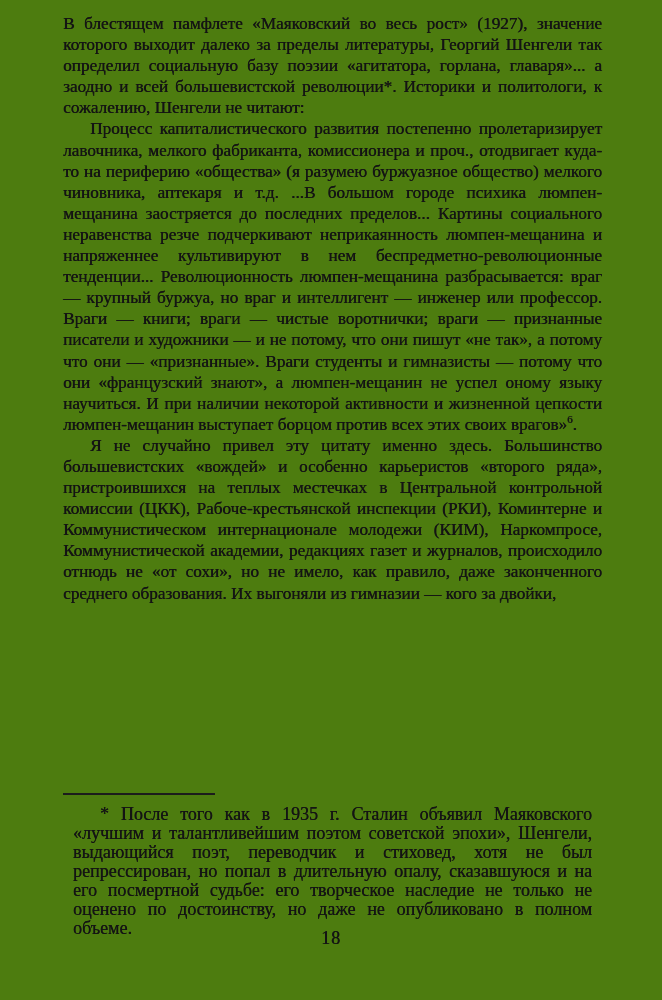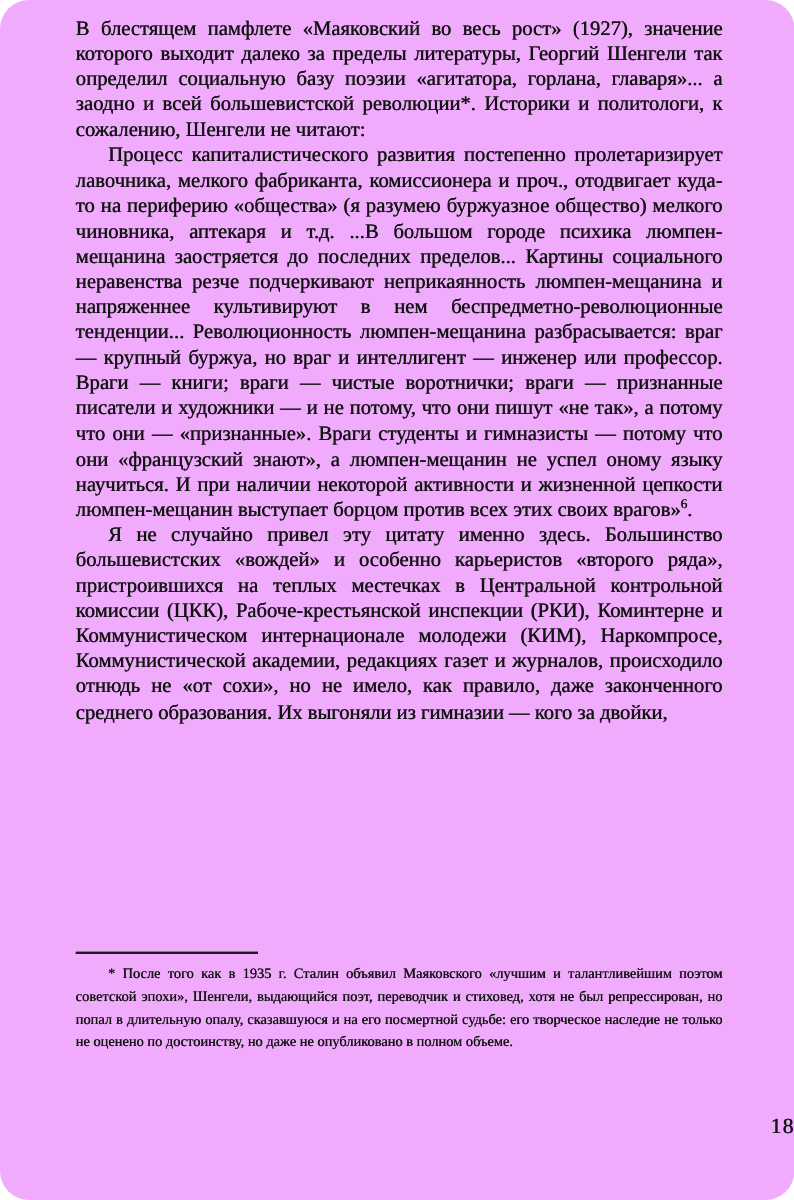--- a/index.html
+++ b/index.html
@@ -4,25 +4,24 @@
 <style>
   html, body {
     margin: 0;
     padding: 0;
     background: #ffffff;
   }
   .page {
     position: relative;
     width: 662px;
     height: 1000px;
-    background: #f0abfc;
+    background: #4d7c0f;
     color: #141414;
     font-family: "Liberation Serif", "DejaVu Serif", serif;
     overflow: hidden;
-    border-radius: 24px;
   }
   .text-block {
     position: absolute;
     left: 63px;
     top: 13px;
     width: 539px;
     font-size: 17.2px;
     line-height: 21.1px;
     text-align: justify;
     hyphens: auto;
@@ -47,35 +46,35 @@
     top: 793px;
     width: 539px;
   }
   .footnote-rule {
     width: 152px;
     height: 0;
     border-top: 2px solid #1c1c1c;
     margin: 0 0 7px 0;
   }
   .footnote-text {
-    margin: 0;
-    font-size: 12px;
+    margin: 10px;
+    font-size: 18px;
     line-height: 19px;
     text-align: justify;
     text-indent: 27px;
     hyphens: auto;
     -webkit-hyphens: auto;
     text-shadow: 0.3px 0 0 currentColor;
   }
   .page-number {
     position: absolute;
     left: 0;
     top: 928px;
     width: 662px;
-    text-align: right;
+    text-align: center;
     font-size: 18px;
     letter-spacing: 1px;
     text-shadow: 0.4px 0 0 currentColor;
   }
 </style>
 </head>
 <body>
 
 <div class="page">
 

